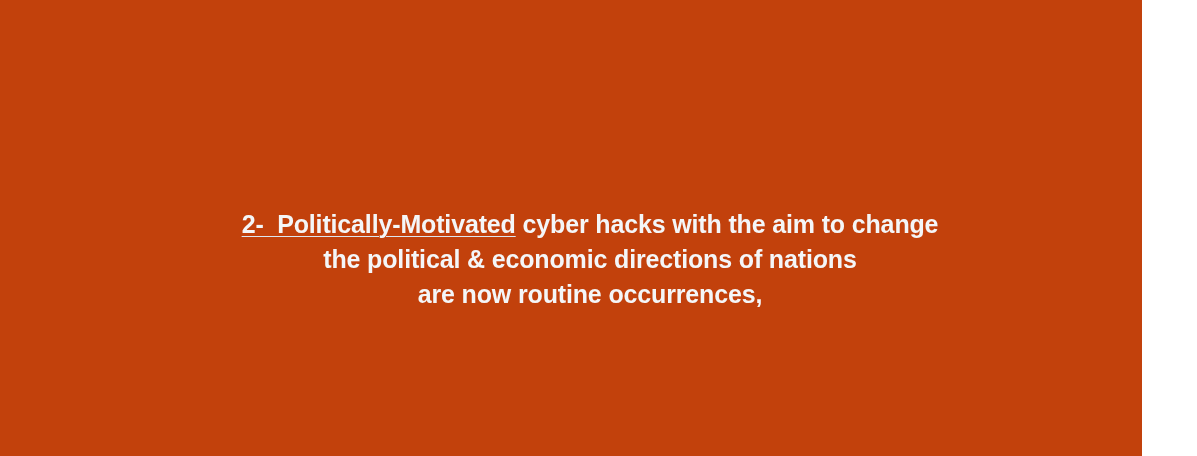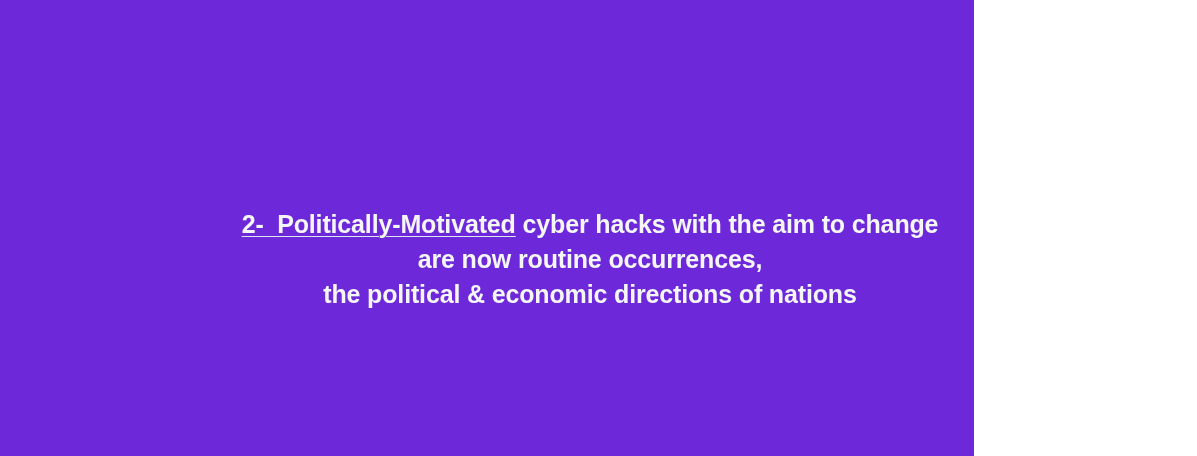--- a/index.html
+++ b/index.html
@@ -10,23 +10,23 @@
 
   body {
     width: 1197px;
     height: 456px;
     overflow: hidden;
     font-family: "Liberation Sans", sans-serif;
   }
 
   #slide {
     position: relative;
-    width: 974px;
+    width: 1142px;
     height: 456px;
-    background: #6d28d9;
+    background: #c2410c;
     box-sizing: border-box;
   }
 
   
   #text-block {
     position: absolute;
     left: 0;
     top: 207px;
     width: 1180px;      
     text-align: center;
@@ -54,19 +54,19 @@
 </style>
 </head>
 <body>
 
 <div id="slide">
 
   <div id="text-block">
 
     <span class="slide-line"><span class="underlined-phrase">2-  Politically-Motivated</span><span class="line1-rest"> cyber hacks with the aim to change</span></span>
 
+    <span class="slide-line">the political &amp; economic directions of nations</span>
+
     <span class="slide-line">are now routine occurrences,</span>
-
-    <span class="slide-line">the political &amp; economic directions of nations</span>
 
   </div>
 
 </div>
 
 </body></html>

